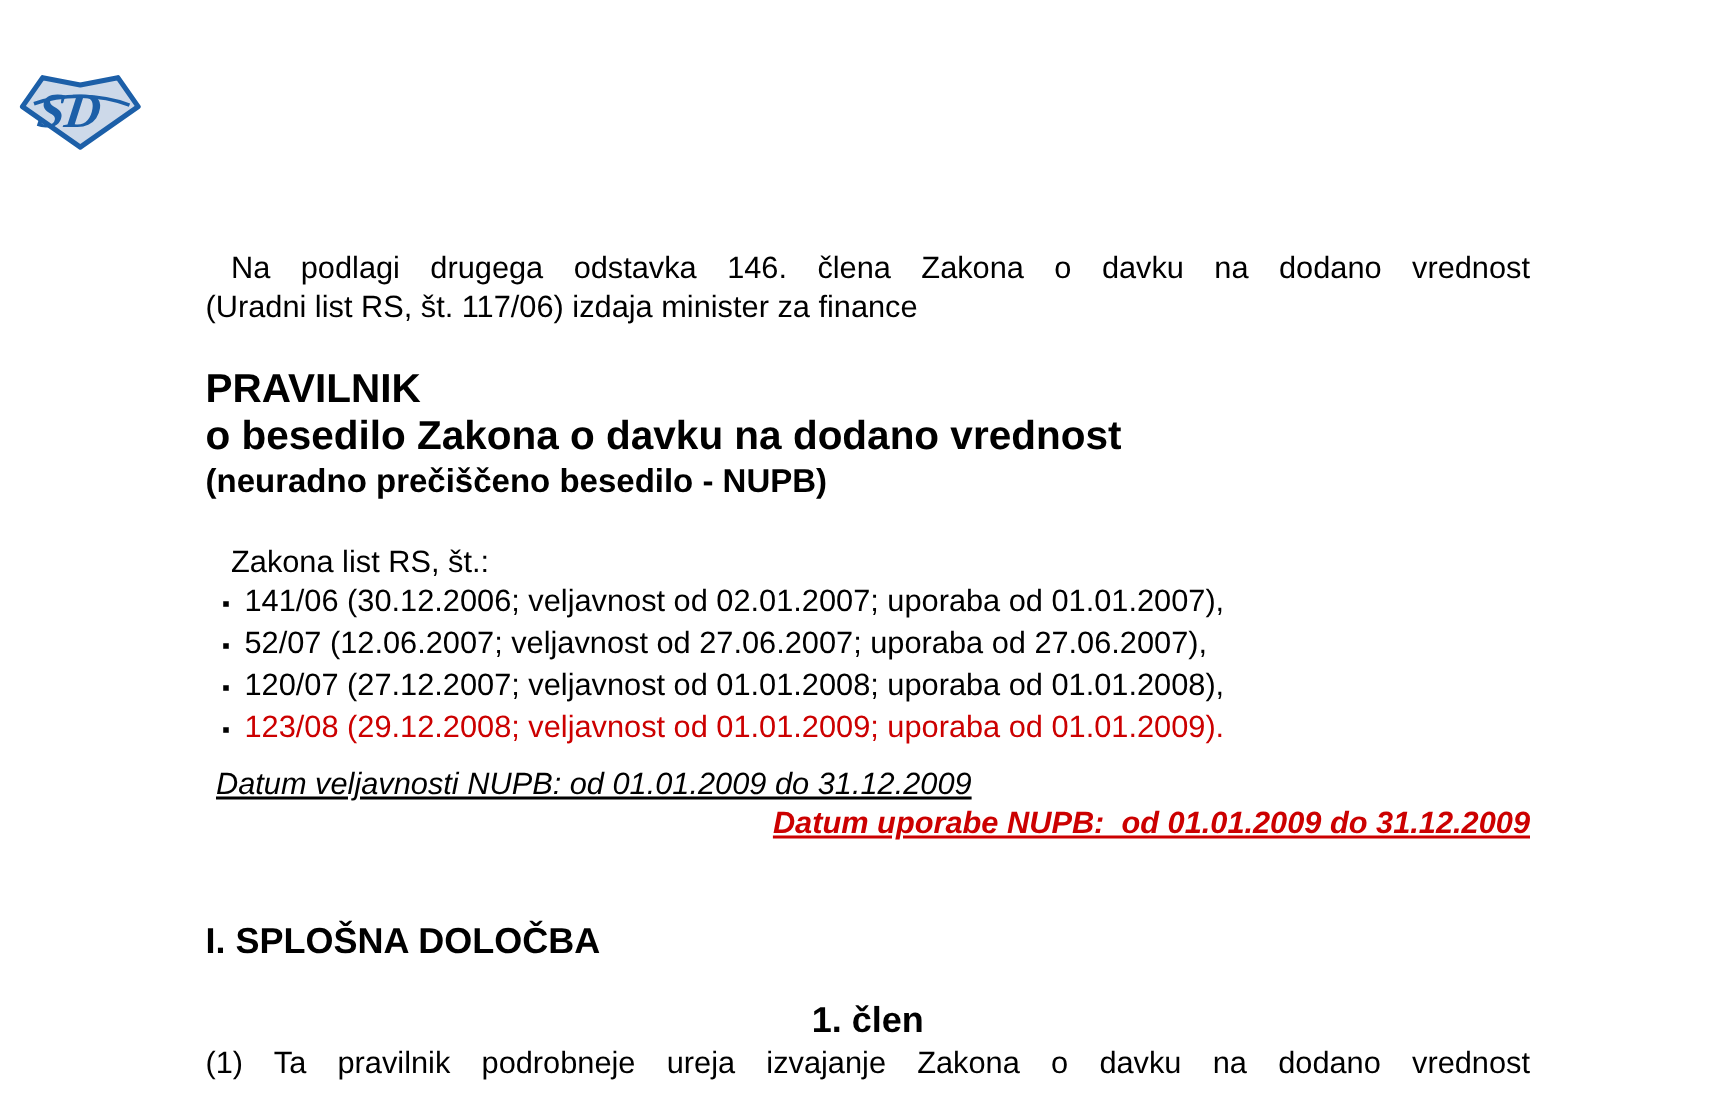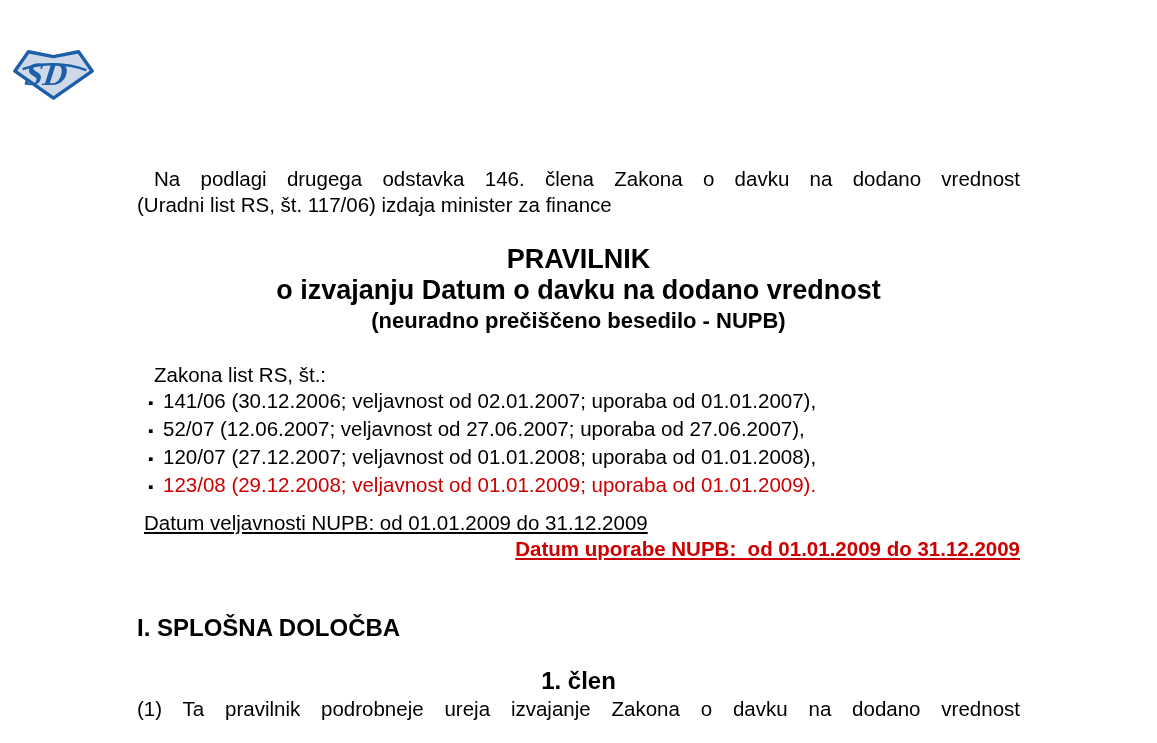--- a/index.html
+++ b/index.html
@@ -23,29 +23,29 @@
   .content {
     position: absolute;
     left: 137px;
     top: 166px;
     width: 883px;
     font-size: 20.5px;
     line-height: 26px;
   }
   .just-full { text-align: justify; text-align-last: justify; }
   .intro-line1 { text-indent: 17px; }
-  .title-block { margin-top: 26px; text-align: center; font-weight: bold; }
+  .title-block { margin-top: 26px; text-align: left; font-weight: bold; }
   .title-main { font-size: 27px; line-height: 31px; }
   .title-sub  { font-size: 22px; line-height: 30px; }
   .uradni { margin-top: 26px; }
   .uradni-heading { padding-left: 17px; }
   .uradni-item { padding-left: 11px; }
   .bullet { display: inline-block; width: 15px; font-size: 15px; }
   .red { color: #CC0000; }
-  .validity { margin-top: 10px; padding-left: 7px; }
+  .validity { margin-top: 10px; padding-left: 7px; font-style: italic; }
   .underline { text-decoration: underline; }
   .validity-line2 { font-weight: bold; text-align: right; }
   .section-head {
     margin-top: 51px;
     text-align: left;
     font-weight: bold;
     font-size: 24px;
     line-height: 30px;
   }
   .article-head {
@@ -68,21 +68,21 @@
     <path d="M10 25 C30 18, 55 18, 76 26" stroke="#1c5fa8" stroke-width="2.5" fill="none"></path>
   </svg>
 
   <div class="content">
 
     <div class="intro-line1 just-full">Na podlagi drugega odstavka 146. člena Zakona o davku na dodano vrednost</div>
     <div>(Uradni list RS, št. 117/06) izdaja minister za finance</div>
 
     <div class="title-block">
       <div class="title-main">PRAVILNIK</div>
-      <div class="title-main">o izvajanju Datum o davku na dodano vrednost</div>
+      <div class="title-main">o besedilo Zakona o davku na dodano vrednost</div>
       <div class="title-sub">(neuradno prečiščeno besedilo - NUPB)</div>
     </div>
 
     <div class="uradni">
       <div class="uradni-heading">Zakona list RS, št.:</div>
 
       <div class="uradni-item">
         <span class="bullet">▪</span><span>141/06 (30.12.2006; veljavnost od 02.01.2007; uporaba od 01.01.2007),</span>
       </div>
       <div class="uradni-item">

